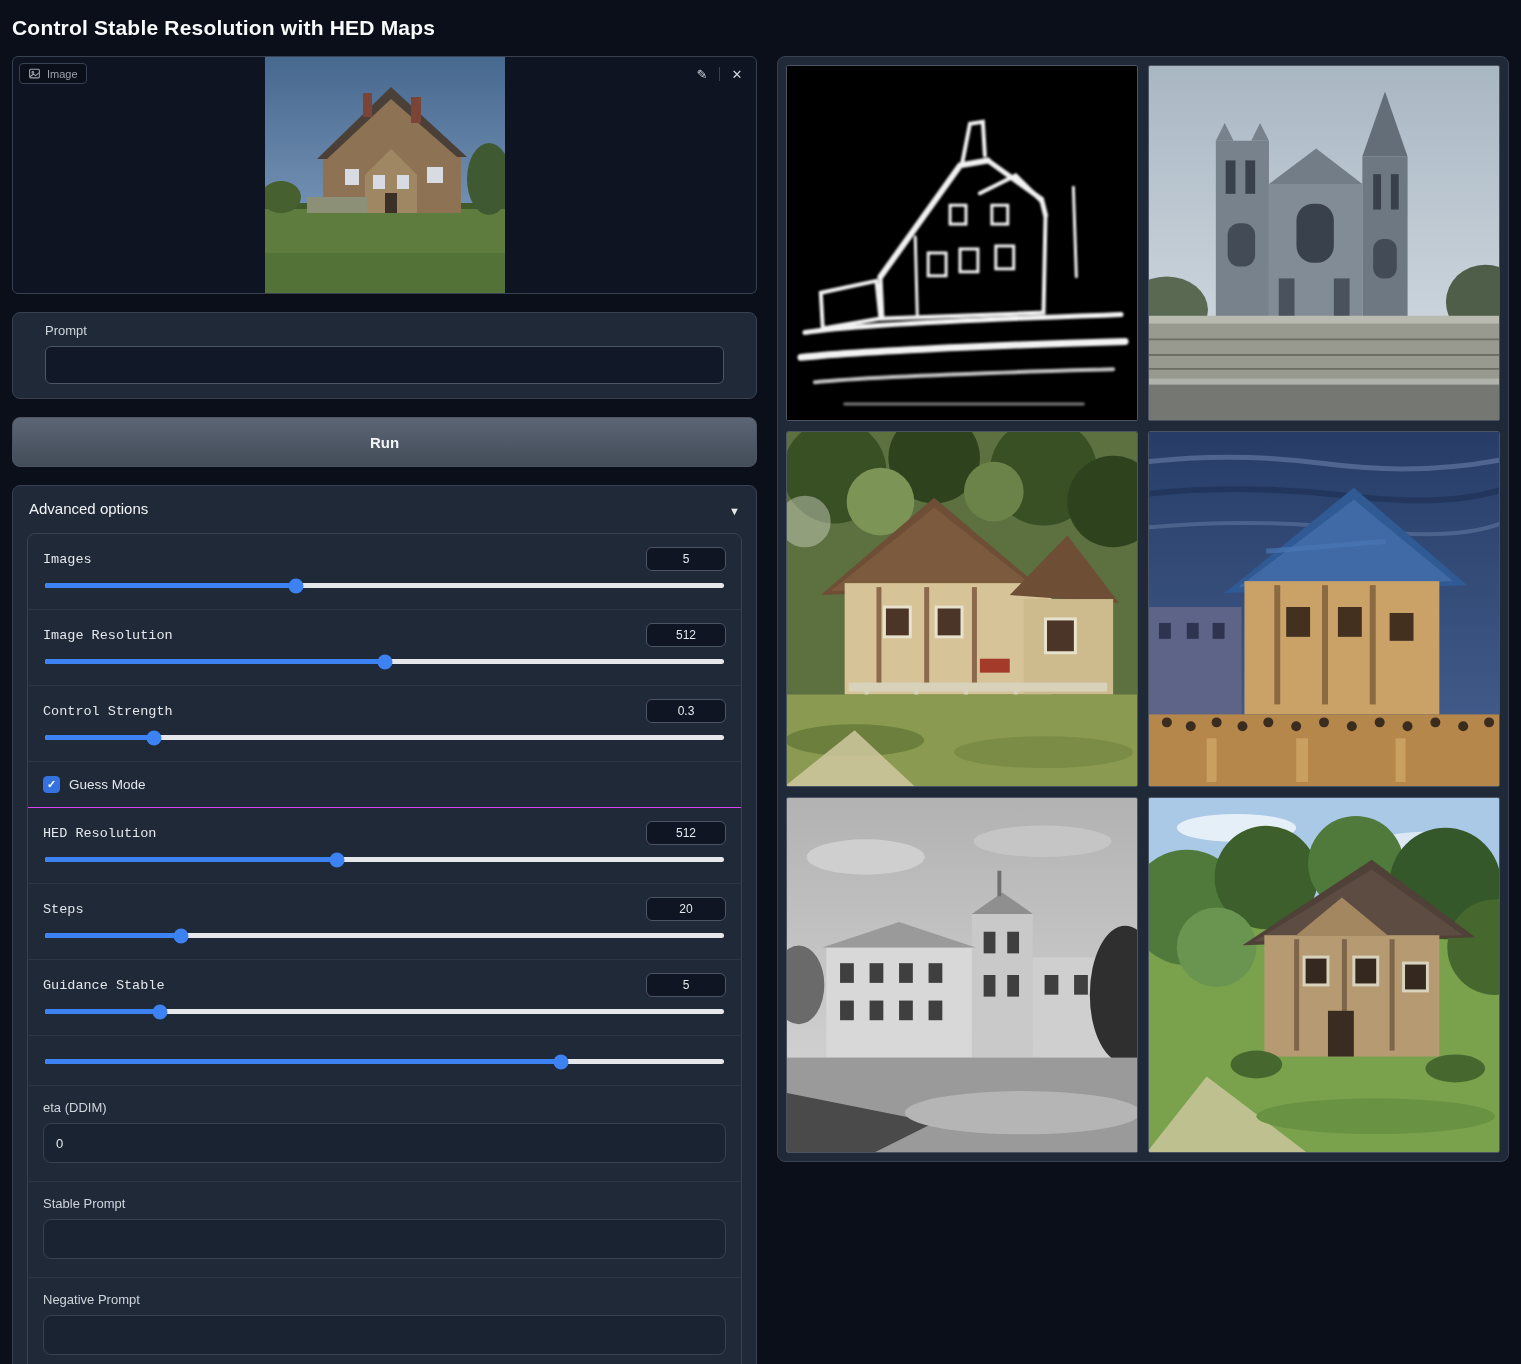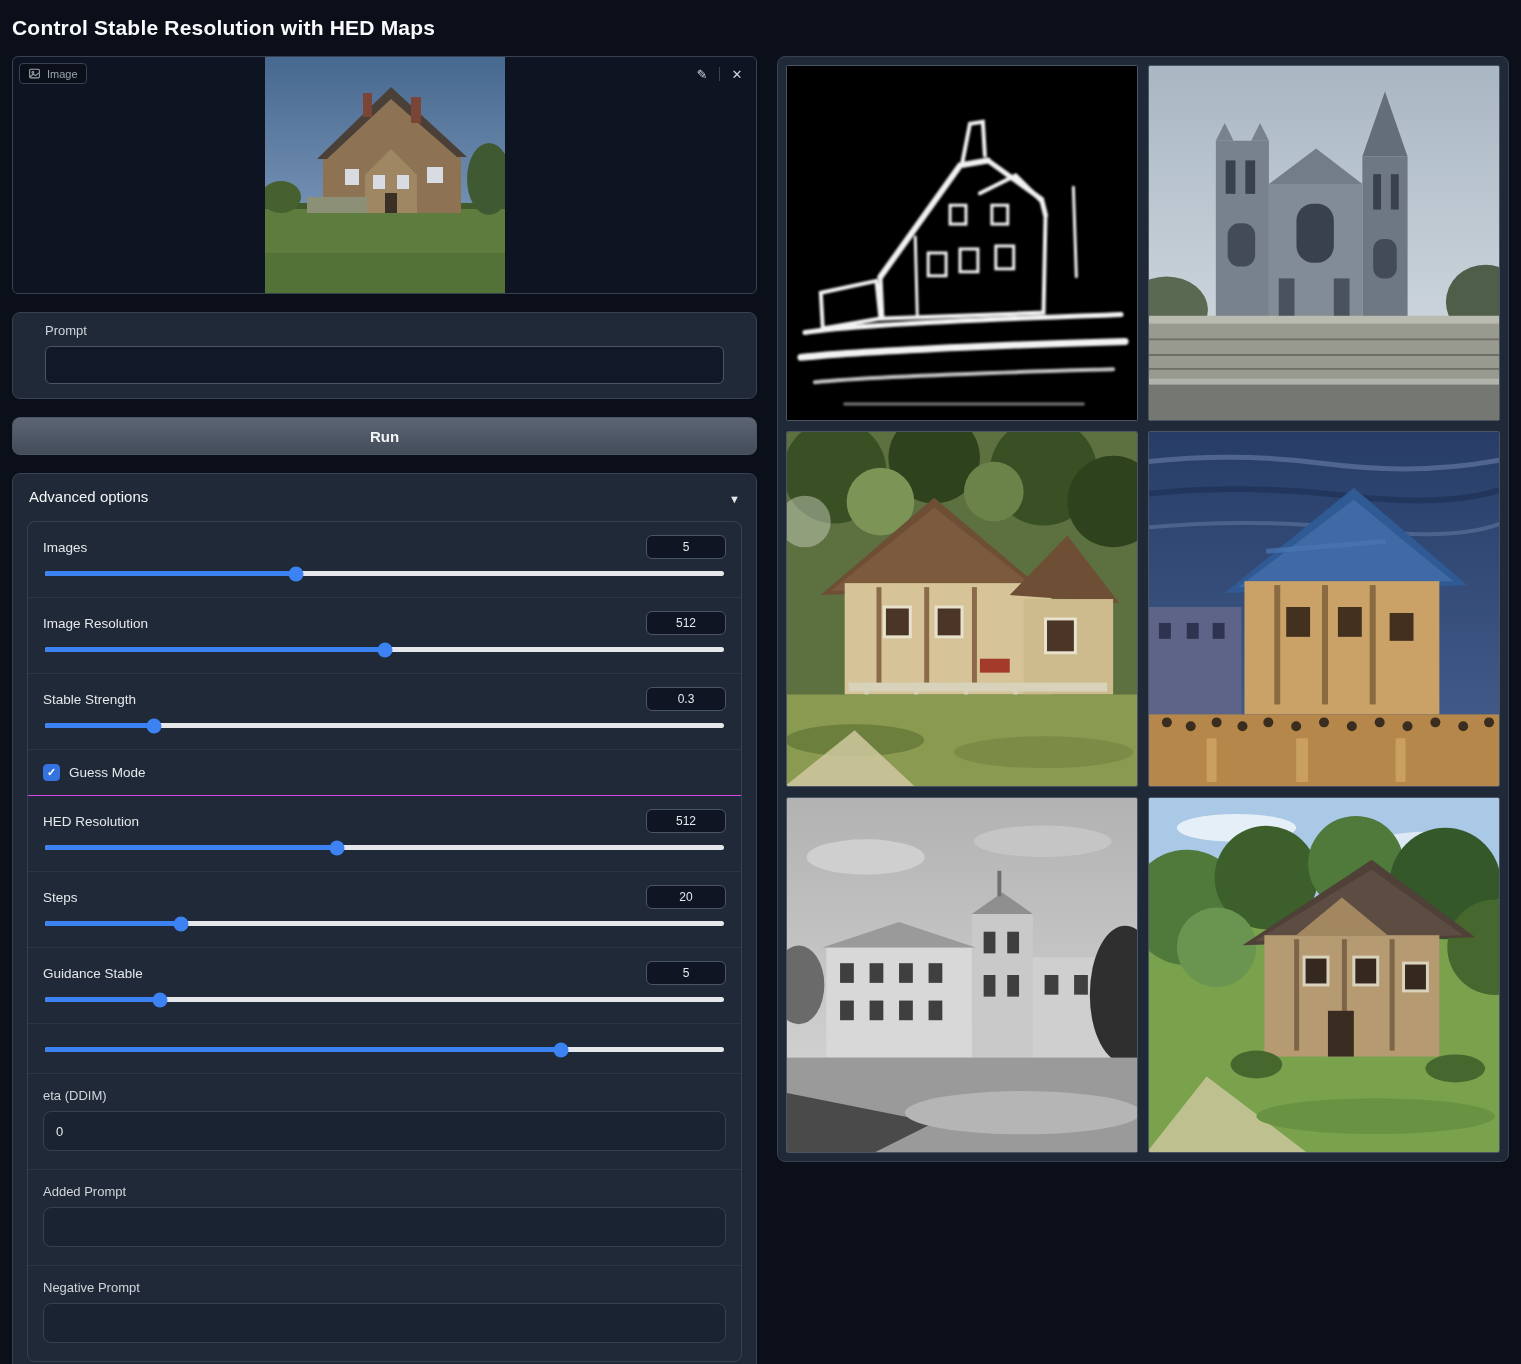--- a/index.html
+++ b/index.html
@@ -46,39 +46,39 @@
   
   .prompt-panel { padding:10px 32px 14px; margin-bottom:18px; }
   .field-label { display:block; font-size:13px; color:#d1d5db; margin-bottom:8px; }
   .text-input {
     width:100%; height:38px; background:#111827; border:1px solid #4b5563; border-radius:6px;
     color:#e5e7eb; padding:0 12px; font-size:13px; font-family:inherit; outline:none;
   }
 
   
   .run-btn {
-    width:100%; height:38px; margin-bottom:18px;
+    width:100%; height:50px; margin-bottom:18px;
     background:linear-gradient(180deg,#5b6574,#434c59);
     border:1px solid #4b5563; border-radius:8px;
     color:#f3f4f6; font-weight:700; font-size:15px; font-family:inherit; cursor:pointer;
   }
 
   
   .advanced { padding-bottom:16px; }
   .acc-header {
     display:flex; justify-content:space-between; align-items:flex-end;
     padding:14px 16px; cursor:pointer; font-size:15px; color:#f3f4f6;
   }
   .acc-arrow { font-size:11px; color:#e5e7eb; }
   .controls { margin:2px 14px 0; border:1px solid #374151; border-radius:8px; background:#1f2937; overflow:hidden; }
 
   .ctl-row { padding:13px 15px 15px; border-bottom:1px solid #2b3544; }
   .ctl-row:last-child { border-bottom:none; }
   .slider-head { display:flex; justify-content:space-between; align-items:center; margin-bottom:12px; }
-  .slider-label { font-size:13.5px; color:#e5e7eb; }
+  .slider-label { font-size:13.5px; color:#e5e7eb;font-family:Liberation Mono, monospace; }
   .numbox {
     min-width:80px; padding:4px 10px; text-align:center;
     font-size:12px; color:#e5e7eb; background:#0f1523;
     border:1px solid #4b5563; border-radius:6px; cursor:text;
   }
   .numbox.wide { min-width:128px; }
   .track {
     position:relative; height:5px; border-radius:3px; background:#e5e7eb;
     margin:10px 2px 6px; cursor:pointer;
   }
@@ -196,21 +196,21 @@
         <div class="ctl-row">
           <div class="slider-head">
             <span class="slider-label">Image Resolution</span>
             <span class="numbox">512</span>
           </div>
           <div class="track" style="--pct: 50%;"></div>
         </div>
 
         <div class="ctl-row">
           <div class="slider-head">
-            <span class="slider-label">Stable Strength</span>
+            <span class="slider-label">Control Strength</span>
             <span class="numbox">0.3</span>
           </div>
           <div class="track" style="--pct: 16%;"></div>
         </div>
 
         <div class="check-row">
           <span class="checkbox on"></span>
           <span class="check-label">Guess Mode</span>
         </div>
 
@@ -241,21 +241,21 @@
         <div class="ctl-row">
           <div class="track" style="--pct: 76%;"></div>
         </div>
 
         <div class="ctl-row tall-row">
           <label class="field-label">eta (DDIM)</label>
           <input class="big-input" type="text" value="0" style="">
         </div>
 
         <div class="ctl-row tall-row">
-          <label class="field-label">Added Prompt</label>
+          <label class="field-label">Stable Prompt</label>
           <input class="big-input" type="text" value="" style="">
         </div>
 
         <div class="ctl-row tall-row">
           <label class="field-label">Negative Prompt</label>
           <input class="big-input" type="text" value="" style="">
         </div>
 
       </div>
     </div>

